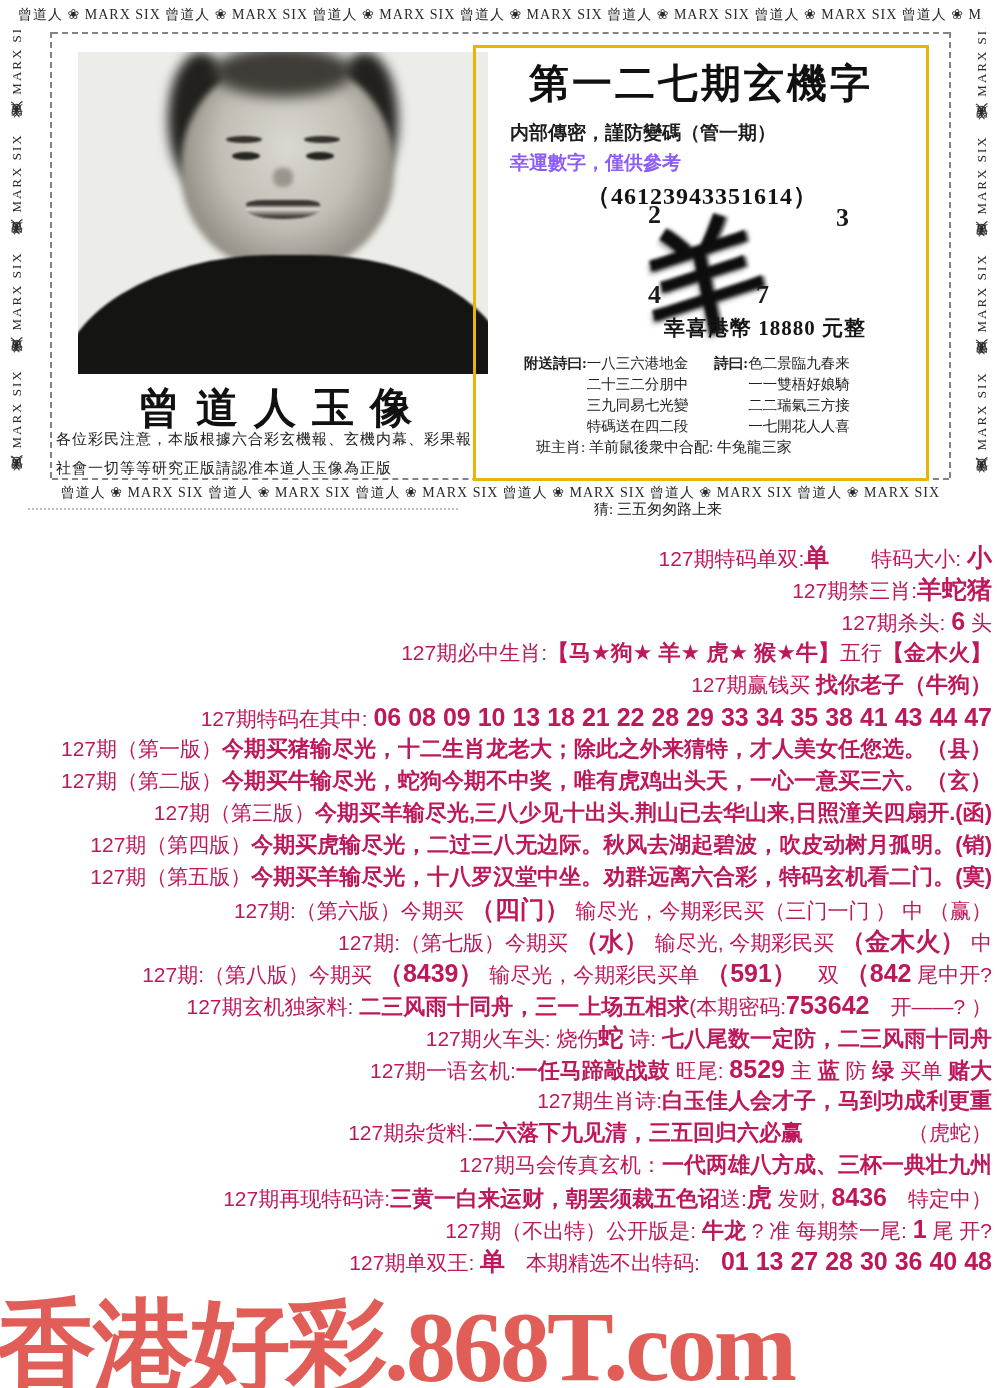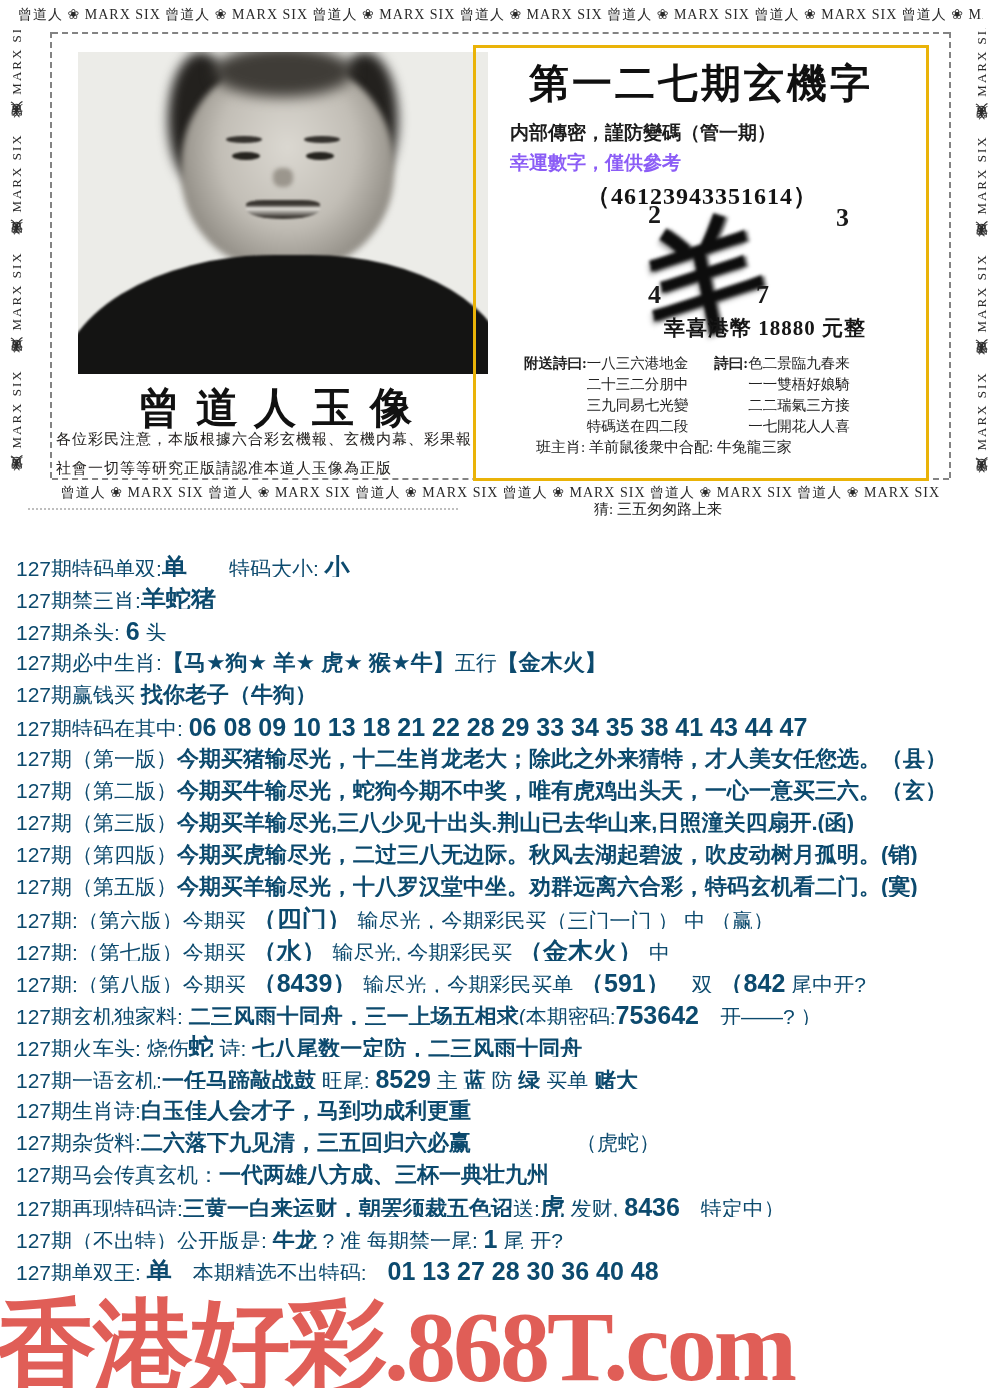--- a/index.html
+++ b/index.html
@@ -95,21 +95,21 @@
   .poem{display:flex;}
   .poem-label{white-space:nowrap;font-weight:bold;}
   .poem-lines{white-space:nowrap;}
   .box-bottom{position:absolute;left:60px;right:18px;
     font-family:"Liberation Serif","DejaVu Serif",serif;font-size:15px;color:#222;white-space:nowrap;}
   .box-bottom.b1{top:390px;display:flex;}
   .box-bottom.b2{top:409px;left:118px;margin-top:43px;}
 
   
   #tip-lines{position:absolute;left:16px;top:545px;width:976px;}
-  .tip-line{height:32px;line-height:44px;white-space:nowrap;overflow:hidden;color:#0c4a6e;}
+  .tip-line{height:32px;line-height:24px;white-space:nowrap;overflow:hidden;color:#be185d;text-align:right;}
   .seg-n{font-size:21px;}
   .seg-m{font-size:22px;font-weight:bold;}
   .seg-b{font-size:25px;font-weight:bold;}
 
   
   .watermark{
     position:absolute;left:-4px;top:1280px;z-index:9;pointer-events:none;
     font-family:"Liberation Serif","DejaVu Serif",serif;
     font-size:100px;font-weight:bold;color:#d93a32;opacity:.82;
     mix-blend-mode:multiply;letter-spacing:-3px;white-space:nowrap;

